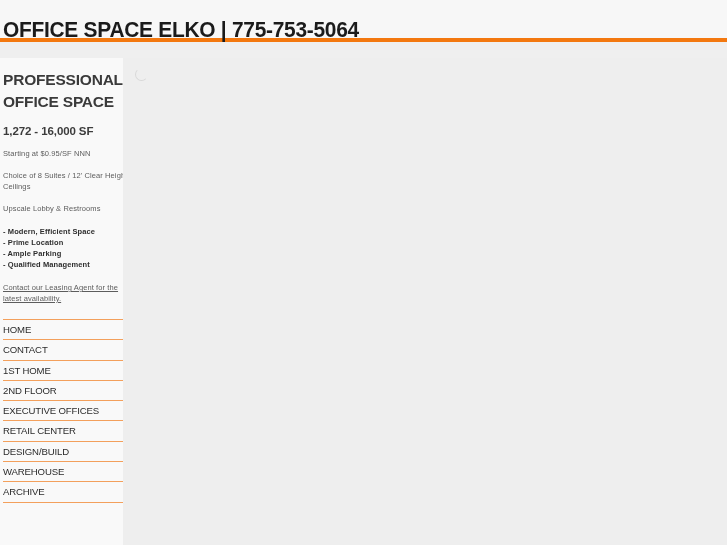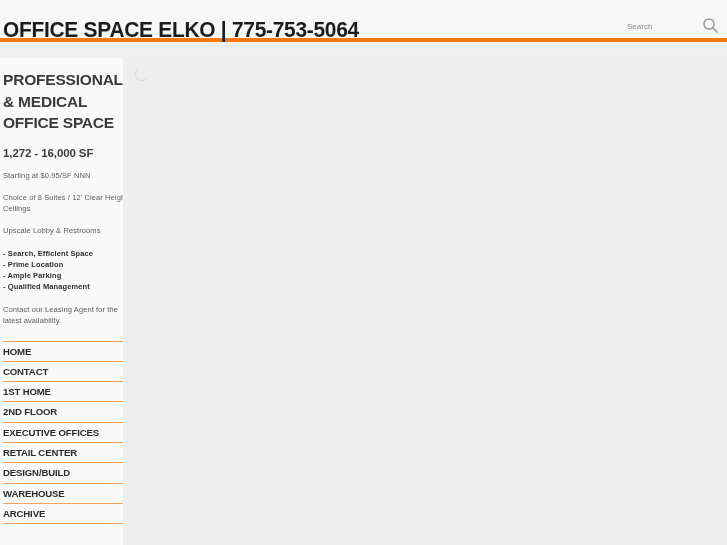--- a/index.html
+++ b/index.html
@@ -132,35 +132,36 @@
     letter-spacing: 0.1px;
   }
   #sidebar-features div { white-space: nowrap; }
 
   #sidebar-contact {
     margin-top: 12px;
     font-size: 7.5px;
     line-height: 11px;
     color: #5d5d5d;
     letter-spacing: 0.1px;
+    text-decoration: underline;
   }
 
   
   #sidebar-nav {
     margin-top: 15px;
     border-top: 1.4px solid #f3a05c;
   }
 
   .nav-item {
     display: block;
     height: 20.3px;
     line-height: 20.3px;
     border-bottom: 1.4px solid #f3a05c;
     font-size: 9.6px;
-    font-weight: bold;
+    font-weight: normal;
     color: #2b2b2b;
     letter-spacing: -0.15px;
     text-decoration: none;
     cursor: pointer;
     white-space: nowrap;
     font-family: "Liberation Sans Narrow", "Liberation Sans", sans-serif;
   }
 
   
   #main-content {
@@ -186,50 +187,40 @@
 </style>
 </head>
 <body>
 
 <div id="page-wrap" class="texture">
 
   <div id="site-header" class="texture">
 
     <div id="site-title">OFFICE SPACE ELKO | 775-753-5064</div>
 
-    <div id="search-area">
-      <input id="search-input" type="text" placeholder="Search" style="">
-      <span id="search-icon">
-        <svg width="17" height="17" viewBox="0 0 17 17">
-          <circle cx="7" cy="7" r="5.1" fill="none" stroke="#9a9a9a" stroke-width="1.5"></circle>
-          <line x1="10.8" y1="10.8" x2="15" y2="15" stroke="#9a9a9a" stroke-width="1.6" stroke-linecap="round"></line>
-        </svg>
-      </span>
-    </div>
 
   </div>
 
   <div id="sidebar" class="texture">
 
     <div id="sidebar-heading">
       <div>PROFESSIONAL</div>
-      <div>&amp; MEDICAL</div>
       <div>OFFICE SPACE</div>
     </div>
 
     <div id="sidebar-size">1,272 - 16,000 SF</div>
 
     <div class="side-para">Starting at $0.95/SF NNN</div>
 
     <div class="side-para">Choice of 8 Suites / 12' Clear Height Ceilings</div>
 
     <div class="side-para">Upscale Lobby &amp; Restrooms</div>
 
     <div id="sidebar-features">
-      <div>- Search, Efficient Space</div>
+      <div>- Modern, Efficient Space</div>
       <div>- Prime Location</div>
       <div>- Ample Parking</div>
       <div>- Qualified Management</div>
     </div>
 
     <div id="sidebar-contact">Contact our Leasing Agent for the latest availability.</div>
 
     <nav id="sidebar-nav">
       <a class="nav-item">HOME</a>
       <a class="nav-item">CONTACT</a>

